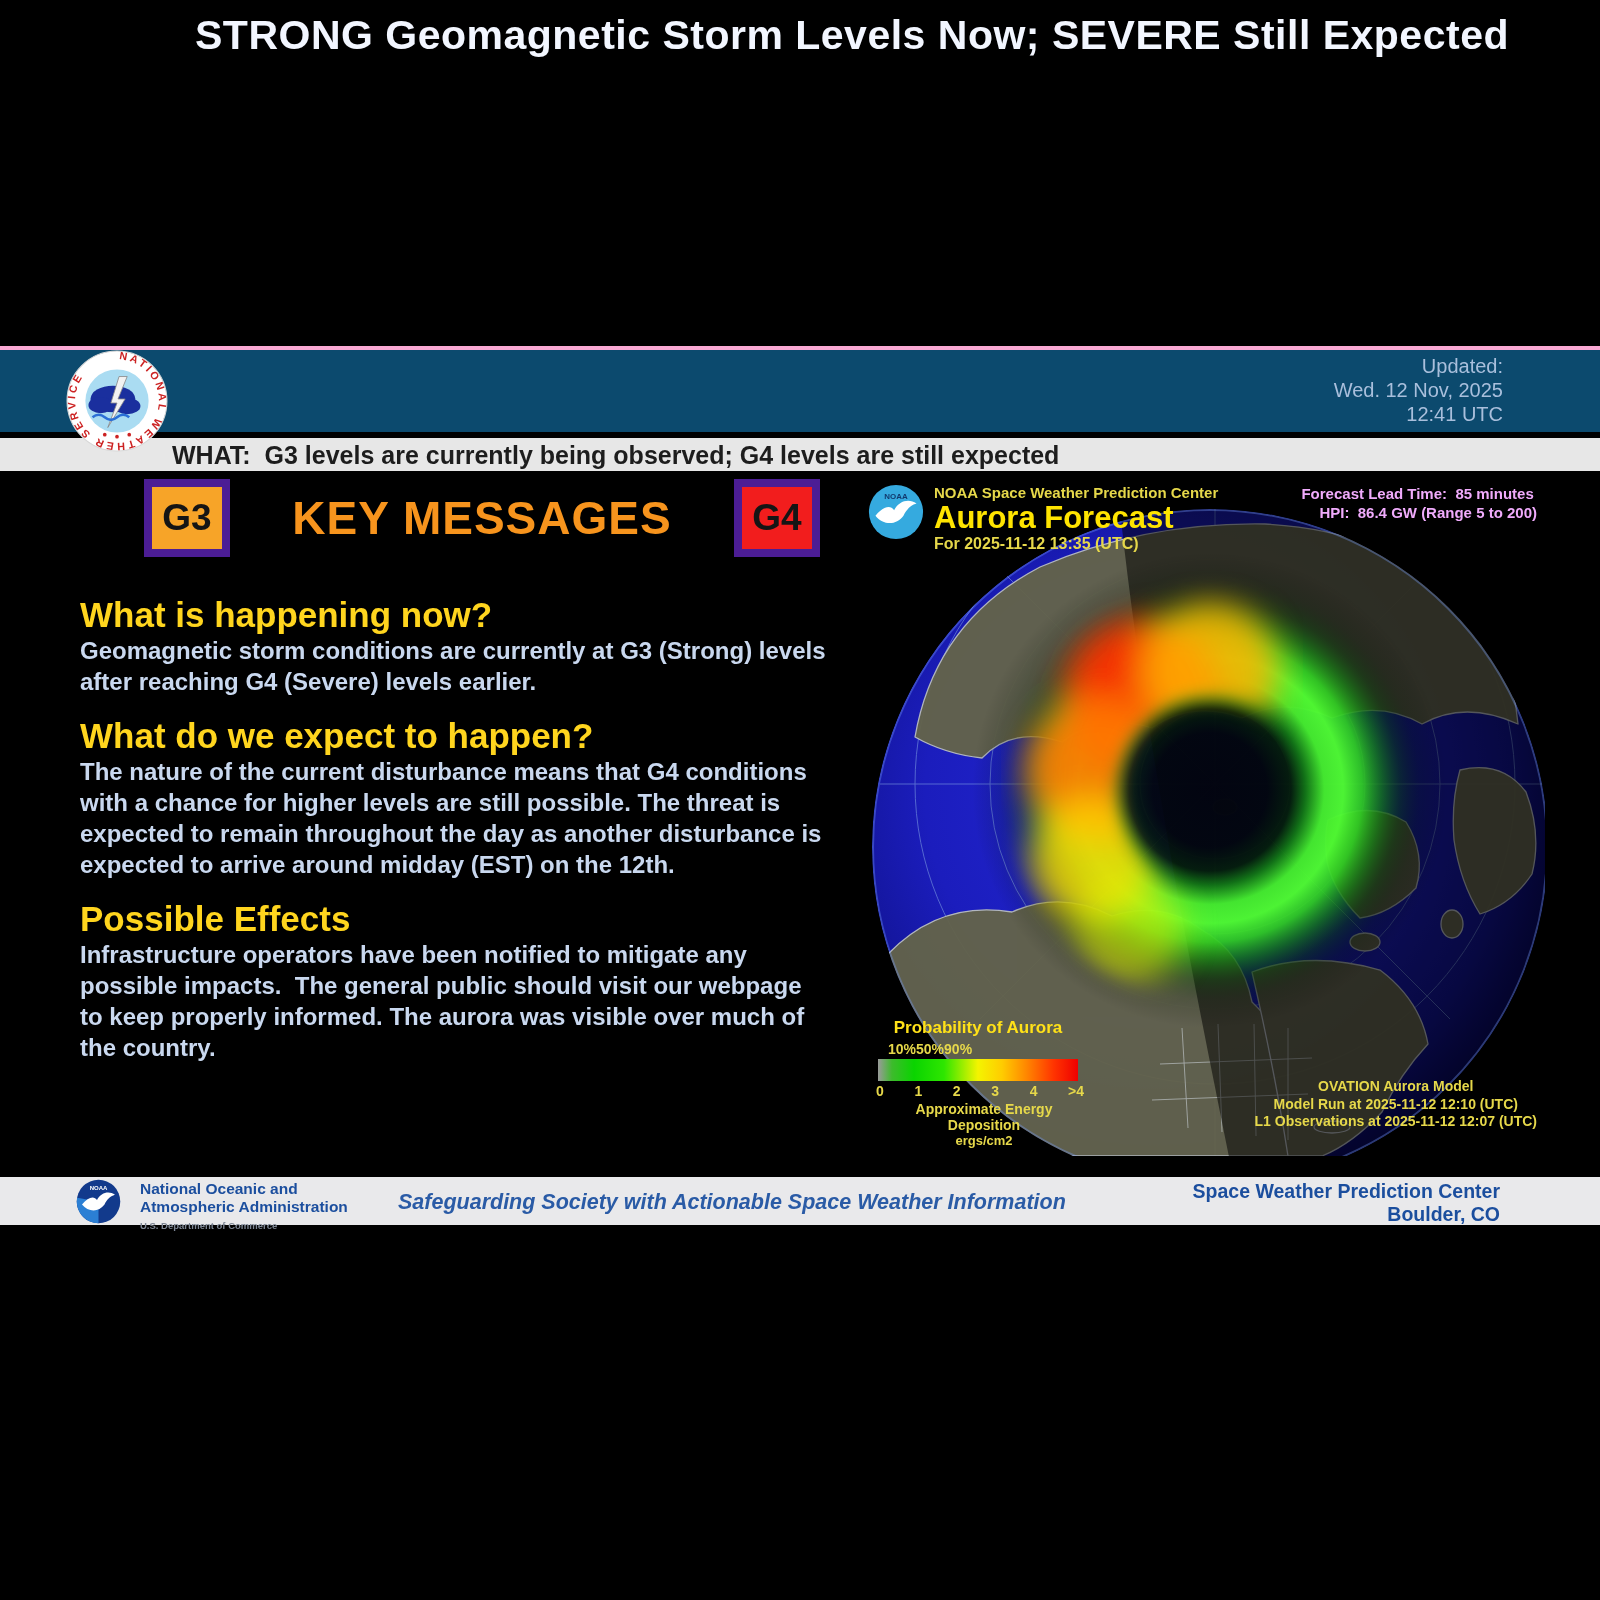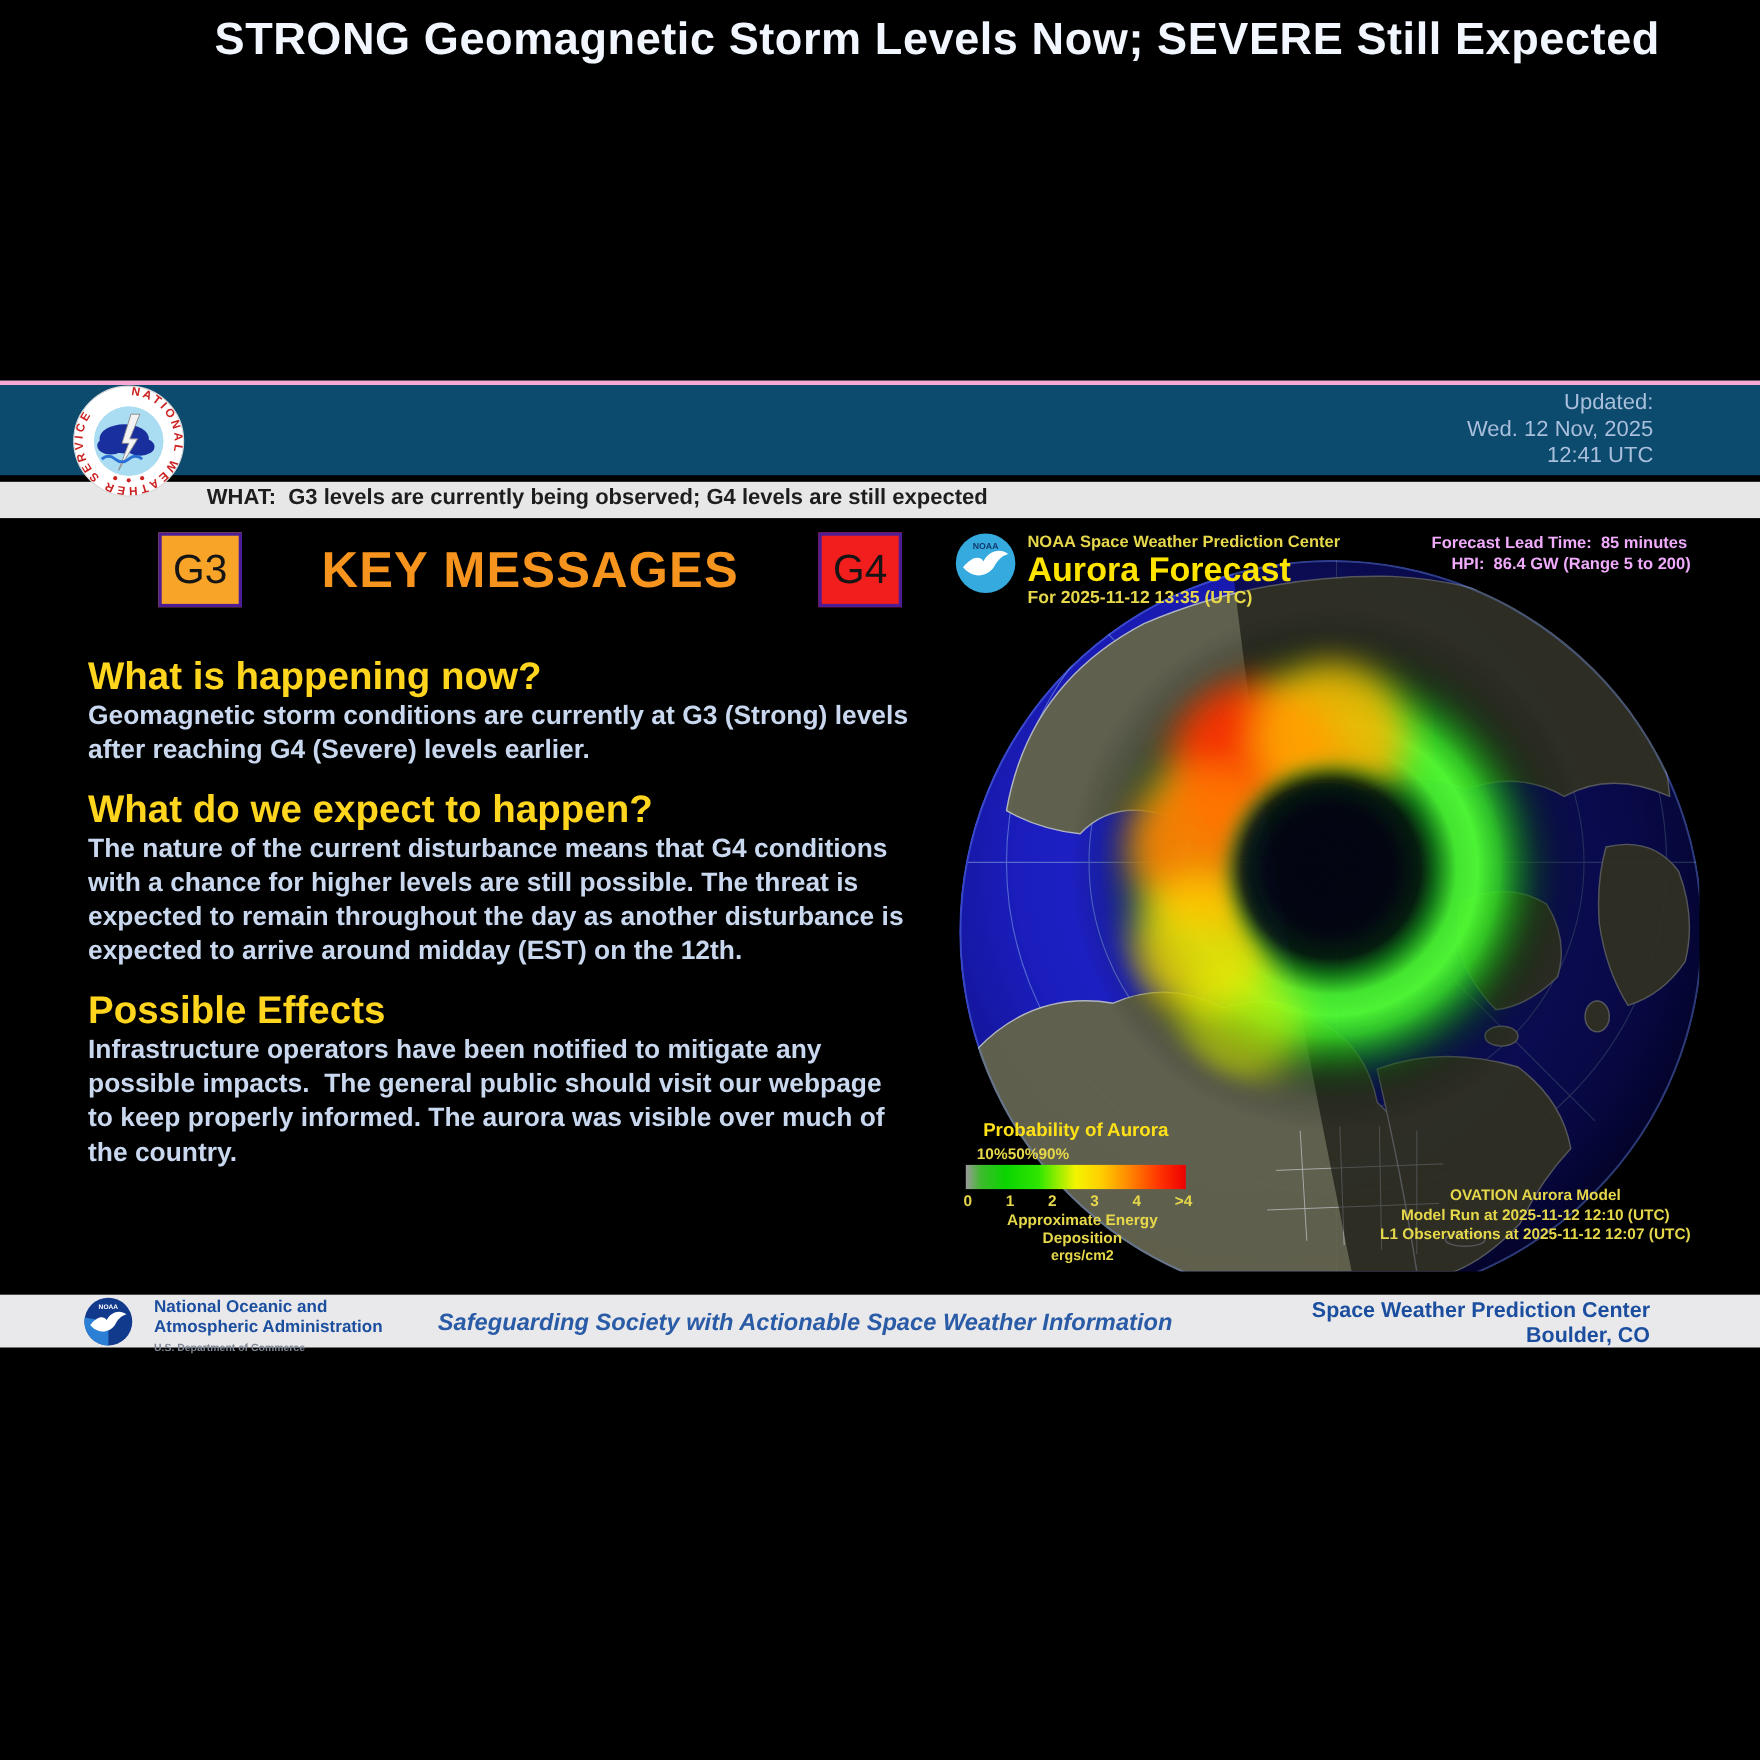--- a/index.html
+++ b/index.html
@@ -11,28 +11,28 @@
   .banner{position:absolute;left:0;top:346px;width:1600px;height:86px;background:#0c4a6e;
           border-top:4px solid #f9a8d4;box-sizing:border-box;z-index:2;text-decoration:underline;}
   .banner-title{position:absolute;left:195px;top:12px;font-size:41px;font-weight:700;
           color:#F2F6FF;letter-spacing:.5px;z-index:3;white-space:nowrap;}
   .updated{position:absolute;right:97px;top:4px;text-align:right;font-size:20px;line-height:24px;
           color:#A9BFDC;z-index:1;}
   .nws-logo{position:absolute;left:66px;top:350px;width:102px;height:102px;z-index:6;}
 
   
   .what-bar{position:absolute;left:0;top:438px;width:1600px;height:33px;background:#E7E7E7;z-index:2;}
-  .what-text{position:absolute;left:188px;top:3px;font-size:20px;font-weight:700;color:#1d1d1d;}
+  .what-text{position:absolute;left:172px;top:3px;font-size:25px;font-weight:700;color:#1d1d1d;}
 
   
   .left-col{position:absolute;left:80px;top:482px;width:748px;z-index:2;}
   .badges-row{display:flex;align-items:center;justify-content:space-between;
           padding-left:64px;padding-right:8px;height:72px;}
-  .badge{width:70px;height:62px;border:3px solid #4c1d95;display:flex;align-items:center;
-          justify-content:center;font-size:37px;font-weight:400;color:#151515;}
+  .badge{width:70px;height:62px;border:8px solid #4c1d95;display:flex;align-items:center;
+          justify-content:center;font-size:37px;font-weight:700;color:#151515;}
   .badge-g3{background:#F7A428;}
   .badge-g4{background:#F21D1D;}
   .key-title{font-size:46px;font-weight:700;color:#F7941D;letter-spacing:1px;}
   .section{margin-top:22px;}
   .section.first{margin-top:44px;}
   .sec-head{font-size:35px;font-weight:700;color:#FFD51E;line-height:34px;}
   .sec-body{font-size:24px;font-weight:600;color:#C9D8EF;line-height:31px;margin-top:3px;}
 
   
   .aurora-panel{position:absolute;left:860px;top:472px;width:685px;height:684px;background:#000;

